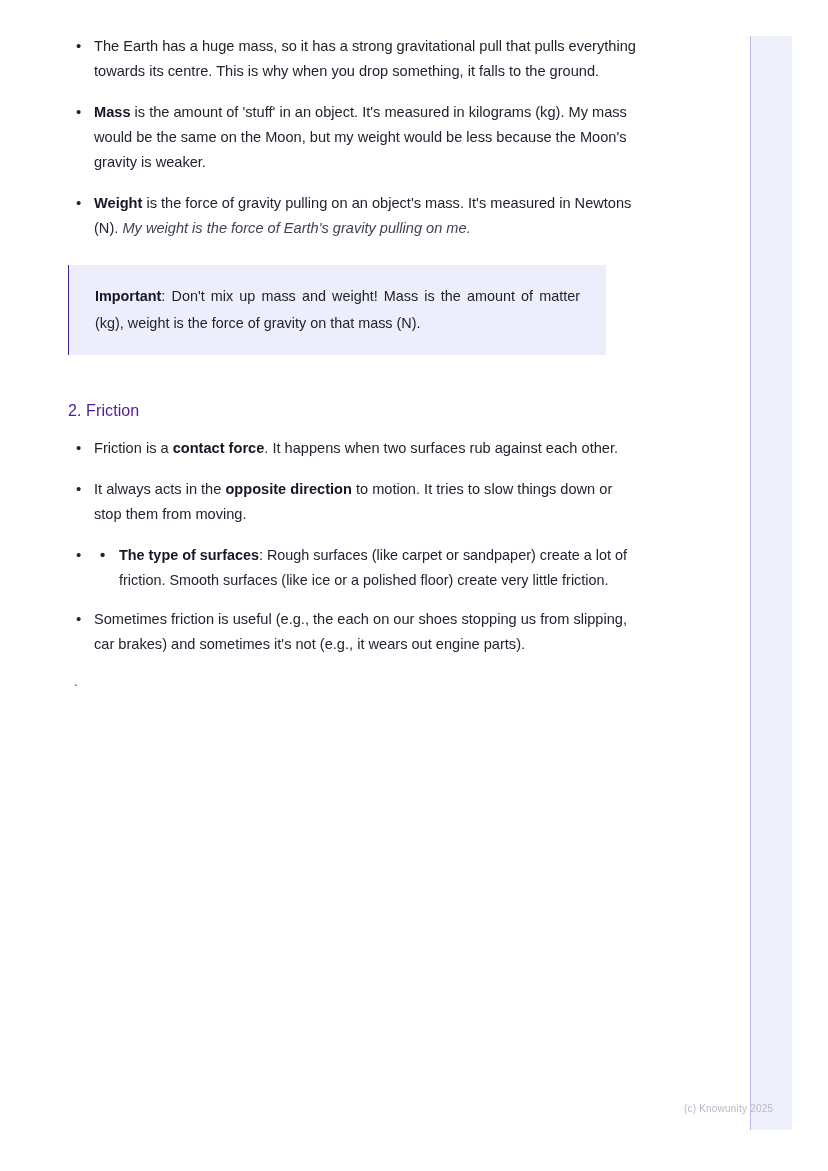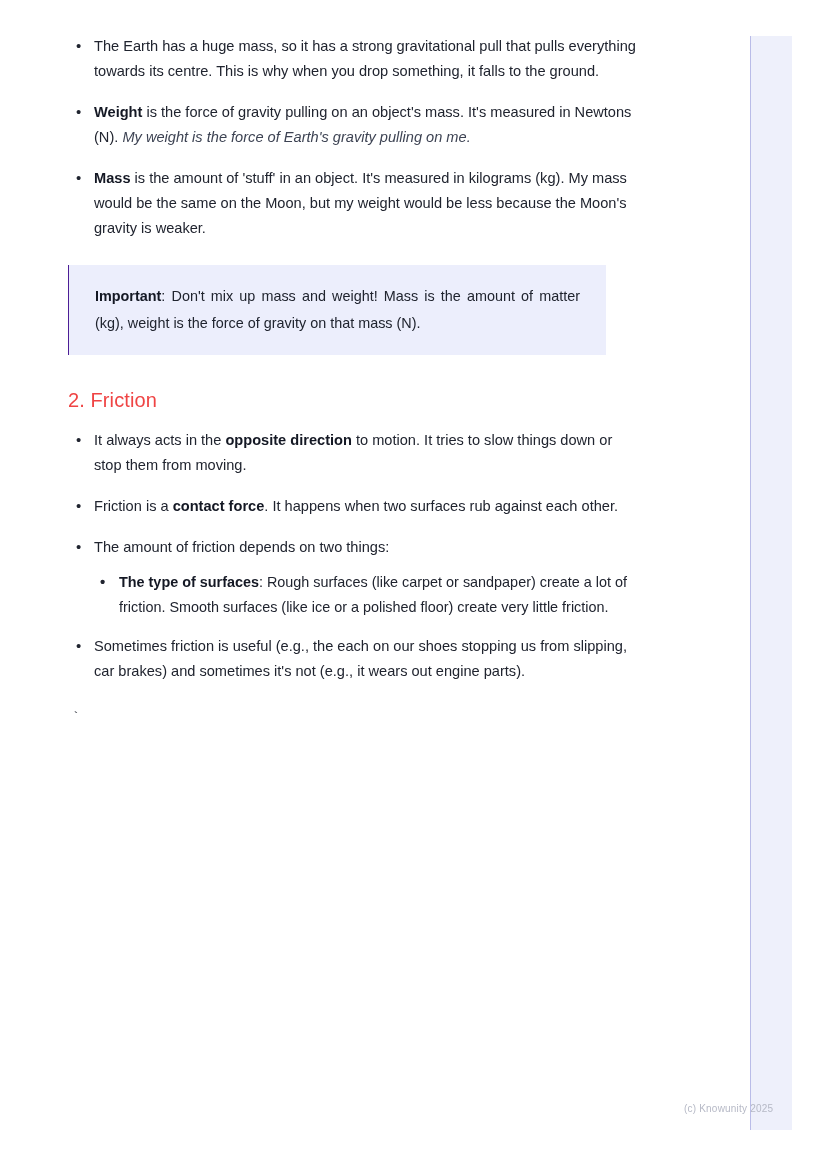--- a/index.html
+++ b/index.html
@@ -110,24 +110,24 @@
     padding: 18px 26px 18px 26px;
     width: 538px;
     box-sizing: border-box;
     font-size: 14.4px;
     line-height: 27px;
     text-align: justify;
     color: #20242f;
   }
 
   h2.section {
-    font-size: 20px;
+    font-size: 16px;
     font-weight: normal;
-    color: #ef4444;
-    margin: 34px 0 16px 0;
+    color: #4c1d95;
+    margin: 47px 0 16px 0;
     letter-spacing: 0.1px;
   }
 
   .backtick {
     margin: 26px 0 0 4px;
     font-size: 13px;
     color: #20242f;
     font-family: "Liberation Mono", monospace;
   }
 
@@ -145,35 +145,34 @@
 
 <div class="page">
 
   <div class="side-panel-rule"></div>
   <div class="side-panel"></div>
 
   <div class="content">
 
     <ul class="bullets">
       <li><span>The Earth has a huge mass, so it has a strong gravitational pull that pulls everything towards its centre. This is why when you drop something, it falls to the ground.</span></li>
+      <li><span class="b">Mass</span><span> is the amount of 'stuff' in an object. It's measured in kilograms (kg). My mass would be the same on the Moon, but my weight would be less because the Moon's gravity is weaker.</span></li>
       <li><span class="b">Weight</span><span> is the force of gravity pulling on an object's mass. It's measured in Newtons (N). </span><span class="it">My weight is the force of Earth's gravity pulling on me.</span></li>
-      <li><span class="b">Mass</span><span> is the amount of 'stuff' in an object. It's measured in kilograms (kg). My mass would be the same on the Moon, but my weight would be less because the Moon's gravity is weaker.</span></li>
     </ul>
 
     <div class="callout">
       <span class="b">Important</span><span>: Don't mix up mass and weight! Mass is the amount of matter (kg), weight is the force of gravity on that mass (N).</span>
     </div>
 
     <h2 class="section">2. Friction</h2>
 
     <ul class="bullets">
+      <li><span>Friction is a </span><span class="b">contact force</span><span>. It happens when two surfaces rub against each other.</span></li>
       <li><span>It always acts in the </span><span class="b">opposite direction</span><span> to motion. It tries to slow things down or stop them from moving.</span></li>
-      <li><span>Friction is a </span><span class="b">contact force</span><span>. It happens when two surfaces rub against each other.</span></li>
       <li class="tight">
-        <span>The amount of friction depends on two things:</span>
         <ul class="sub">
           <li><span class="b">The type of surfaces</span><span>: Rough surfaces (like carpet or sandpaper) create a lot of friction. Smooth surfaces (like ice or a polished floor) create very little friction.</span></li>
         </ul>
       </li>
       <li><span>Sometimes friction is useful (e.g., the each on our shoes stopping us from slipping, car brakes) and sometimes it's not (e.g., it wears out engine parts).</span></li>
     </ul>
 
     <div class="backtick">`</div>
 
   </div>

